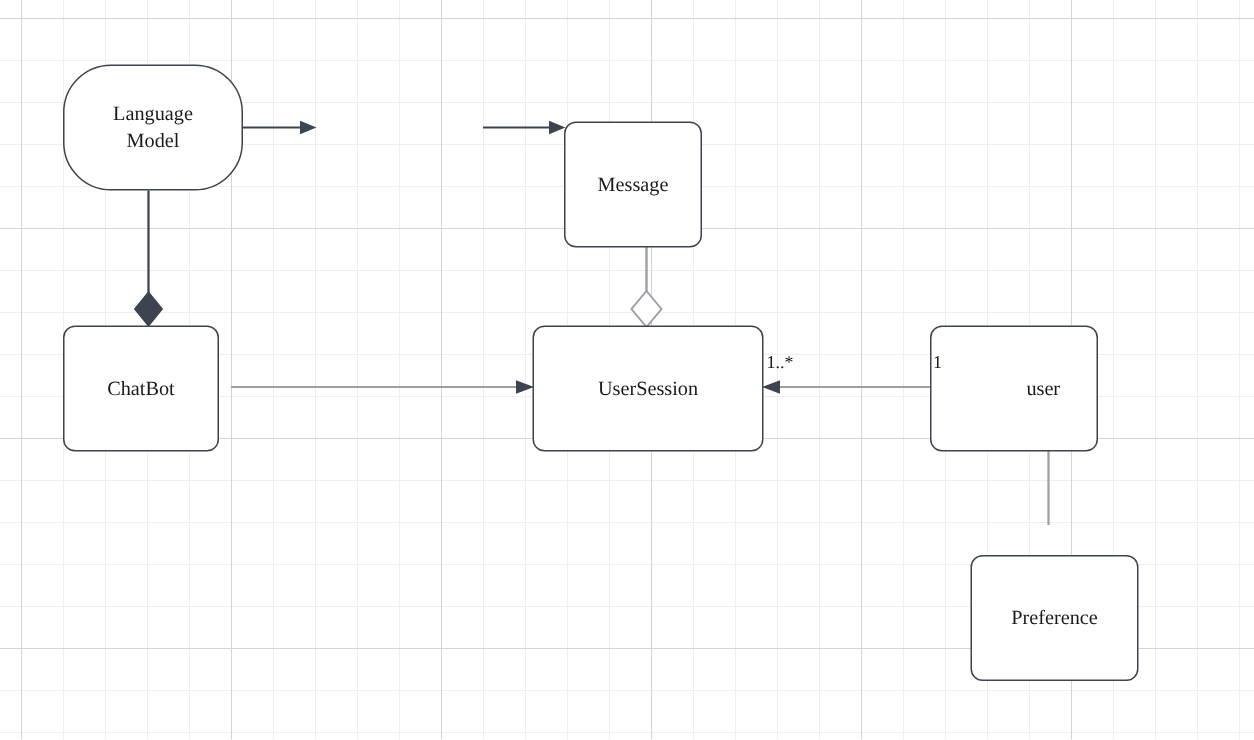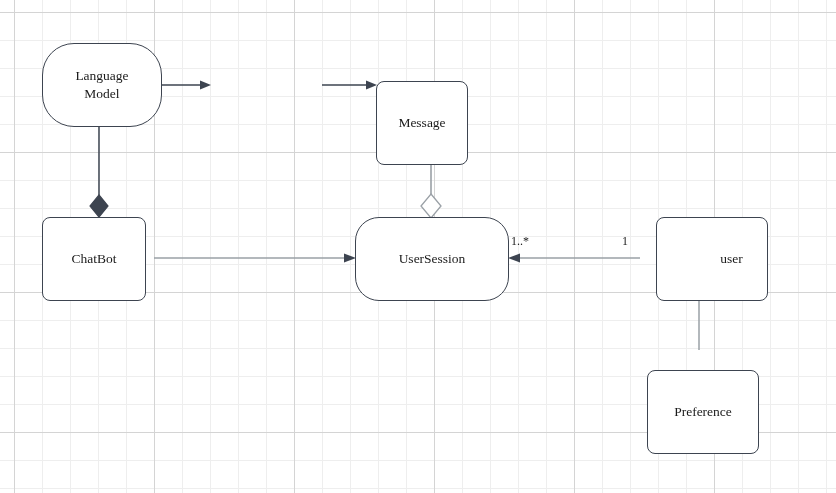--- a/index.html
+++ b/index.html
@@ -126,25 +126,25 @@
 
 
   <div class="node" style="left:376px; top:43px; width:92px; height:84px;margin-top:38px;">
     <span>Message</span>
   </div>
 
   <div class="node" style="left:42px; top:217px; width:104px; height:84px;">
     <span>ChatBot</span>
   </div>
 
-  <div class="node" style="left:355px; top:217px; width:154px; height:84px;border-radius:24px;">
+  <div class="node" style="left:355px; top:217px; width:154px; height:84px;">
     <span>UserSession</span>
   </div>
 
-  <div class="node" style="left:656px; top:217px; width:112px; height:84px;padding-left:39px;">
+  <div class="node" style="left:620px; top:217px; width:112px; height:84px;padding-left:39px;">
     <span>user</span>
   </div>
 
   <div class="node" style="left:647px; top:348px; width:112px; height:84px;margin-top:22px;">
     <span>Preference</span>
   </div>
 
 </div>
 
 </body></html>

